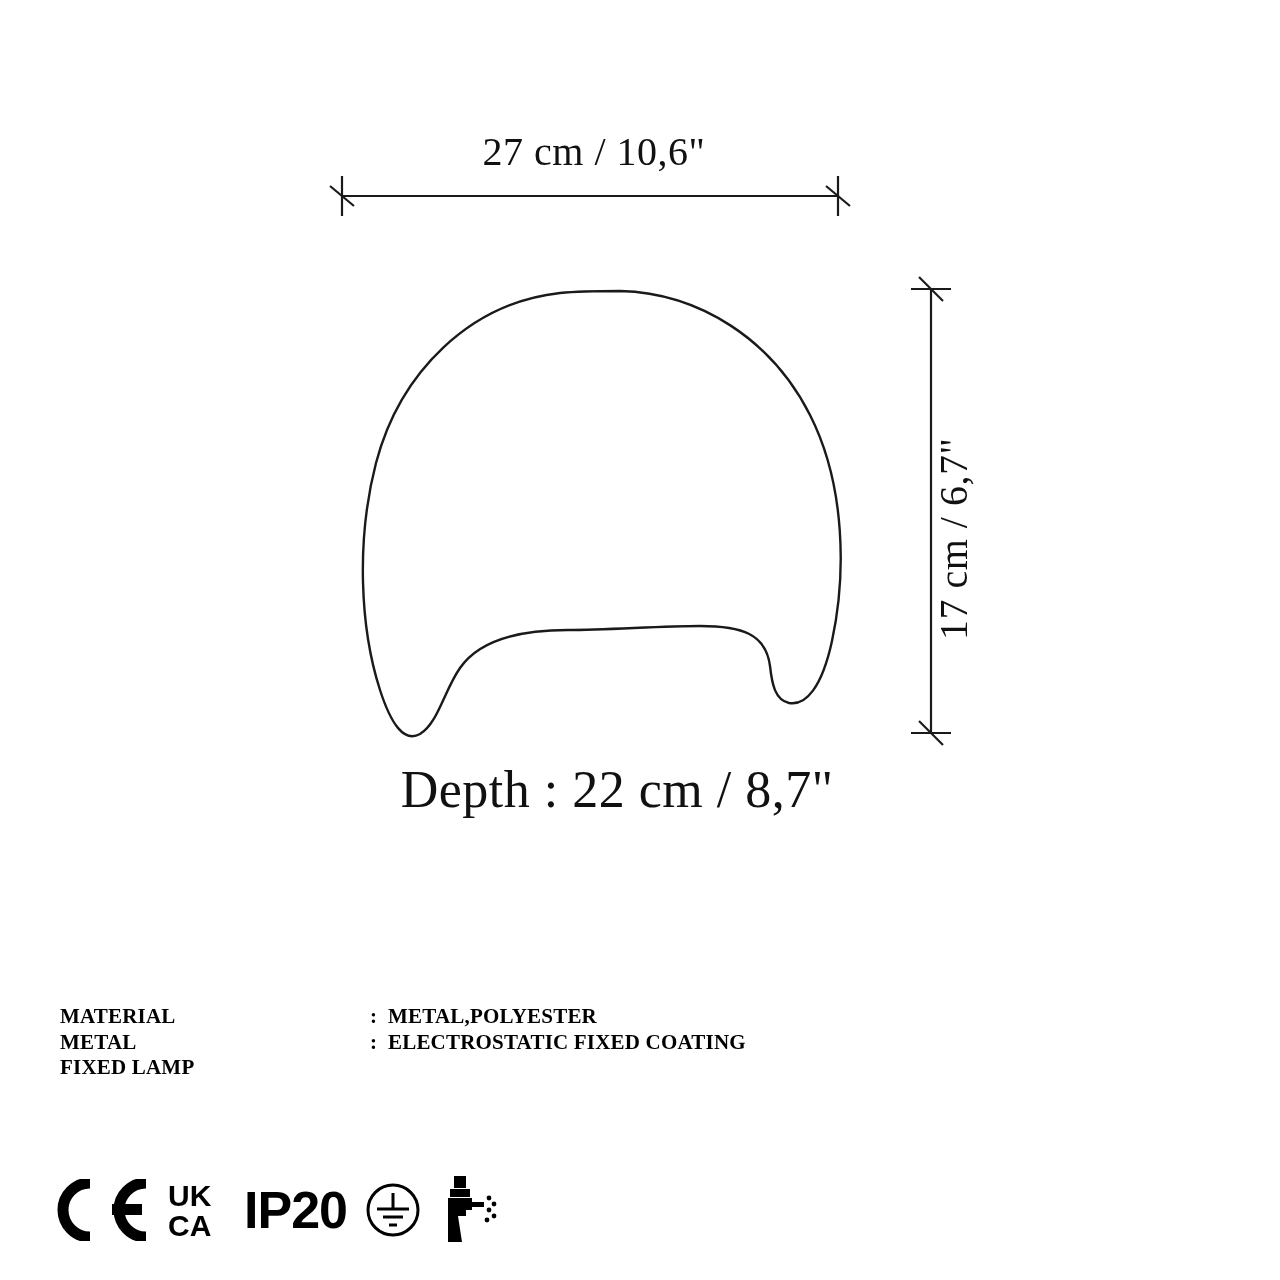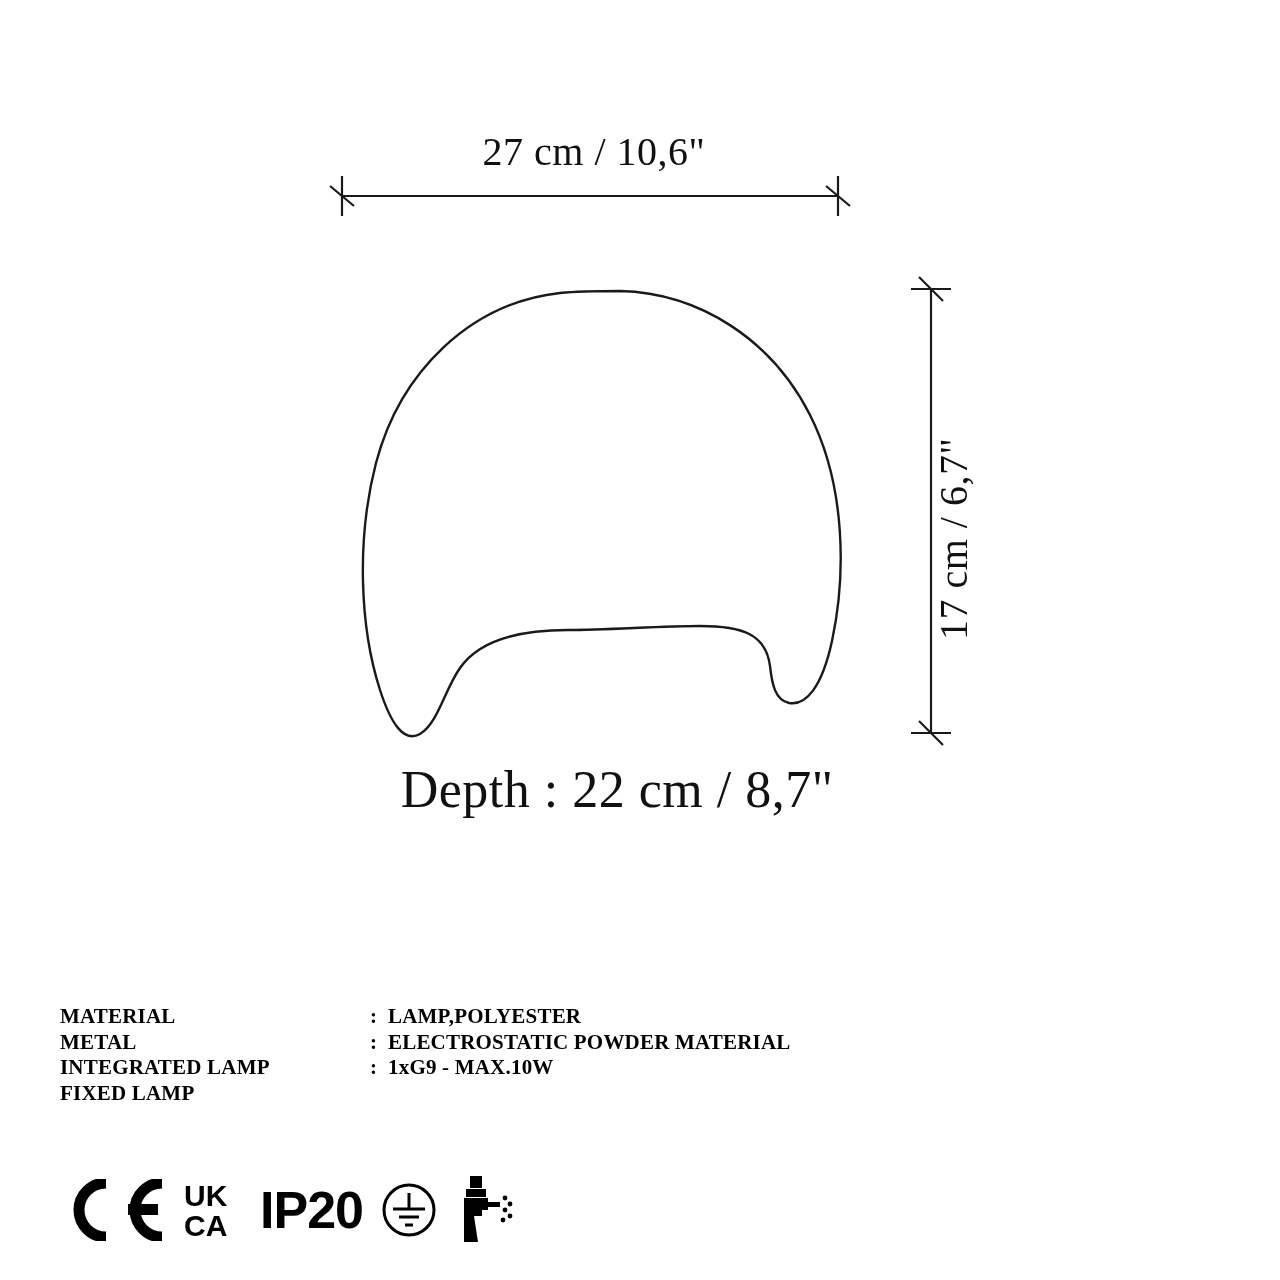--- a/index.html
+++ b/index.html
@@ -78,21 +78,21 @@
   }
   .spec-key {
     width: 310px;
   }
   .spec-sep {
     width: 18px;
   }
 
   #cert-row {
     position: absolute;
-    left: 62px;
+    left: 46px;
     top: 1178px;
     height: 64px;
     display: flex;
     align-items: center;
   }
   .cert-item {
     display: flex;
     align-items: center;
     height: 64px;
   }
@@ -155,31 +155,26 @@
 <div class="dim-label" id="width-label">27 cm / 10,6"</div>
 <div class="dim-label" id="height-label">17 cm / 6,7"</div>
 <div class="dim-label" id="depth-label">Depth : 22 cm / 8,7"</div>
 
 <div id="spec-table">
   <table>
     <tbody>
       <tr>
         <td class="spec-key">MATERIAL</td>
         <td class="spec-sep">:</td>
-        <td class="spec-value">LAMP,POLYESTER</td>
+        <td class="spec-value">METAL,POLYESTER</td>
       </tr>
       <tr>
         <td class="spec-key">METAL</td>
         <td class="spec-sep">:</td>
-        <td class="spec-value">ELECTROSTATIC POWDER MATERIAL</td>
-      </tr>
-      <tr>
-        <td class="spec-key">INTEGRATED LAMP</td>
-        <td class="spec-sep">:</td>
-        <td class="spec-value">1xG9 - MAX.10W</td>
+        <td class="spec-value">ELECTROSTATIC FIXED COATING</td>
       </tr>
       <tr>
         <td class="spec-key">FIXED LAMP</td>
         <td class="spec-sep"></td>
         <td class="spec-value"></td>
       </tr>
     </tbody>
   </table>
 </div>
 

